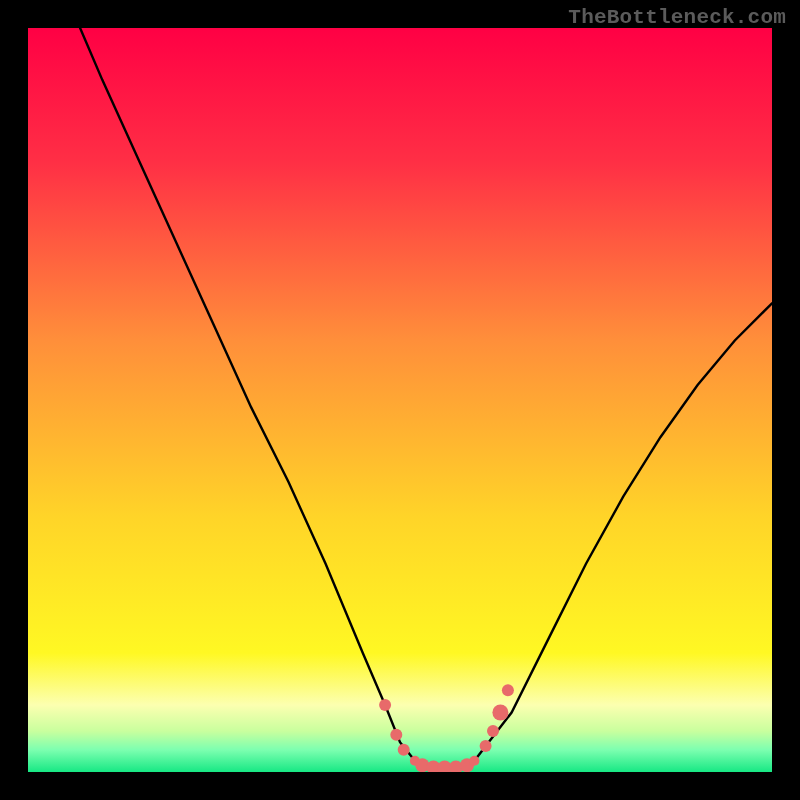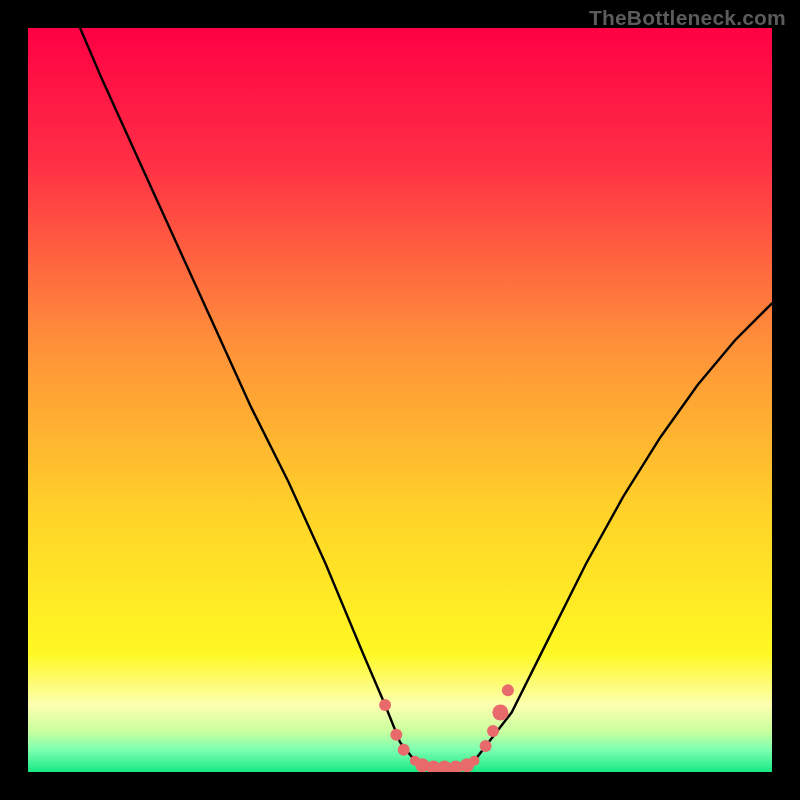--- a/index.html
+++ b/index.html
@@ -37,21 +37,21 @@
     position: absolute;
     left: 0;
     top: 0;
     width: 100%;
     height: 100%;
   }
   .attribution {
     position: absolute;
     top: 6px;
     right: 14px;
-    font-family: Liberation Sans, sans-serif;
+    font-family: Liberation Mono, monospace;
     font-size: 21px;
     font-weight: bold;
     color: #5b5b5b;
     letter-spacing: 0.2px;
   }
 </style>
 </head>
 <body>
 <div class="frame">
 

